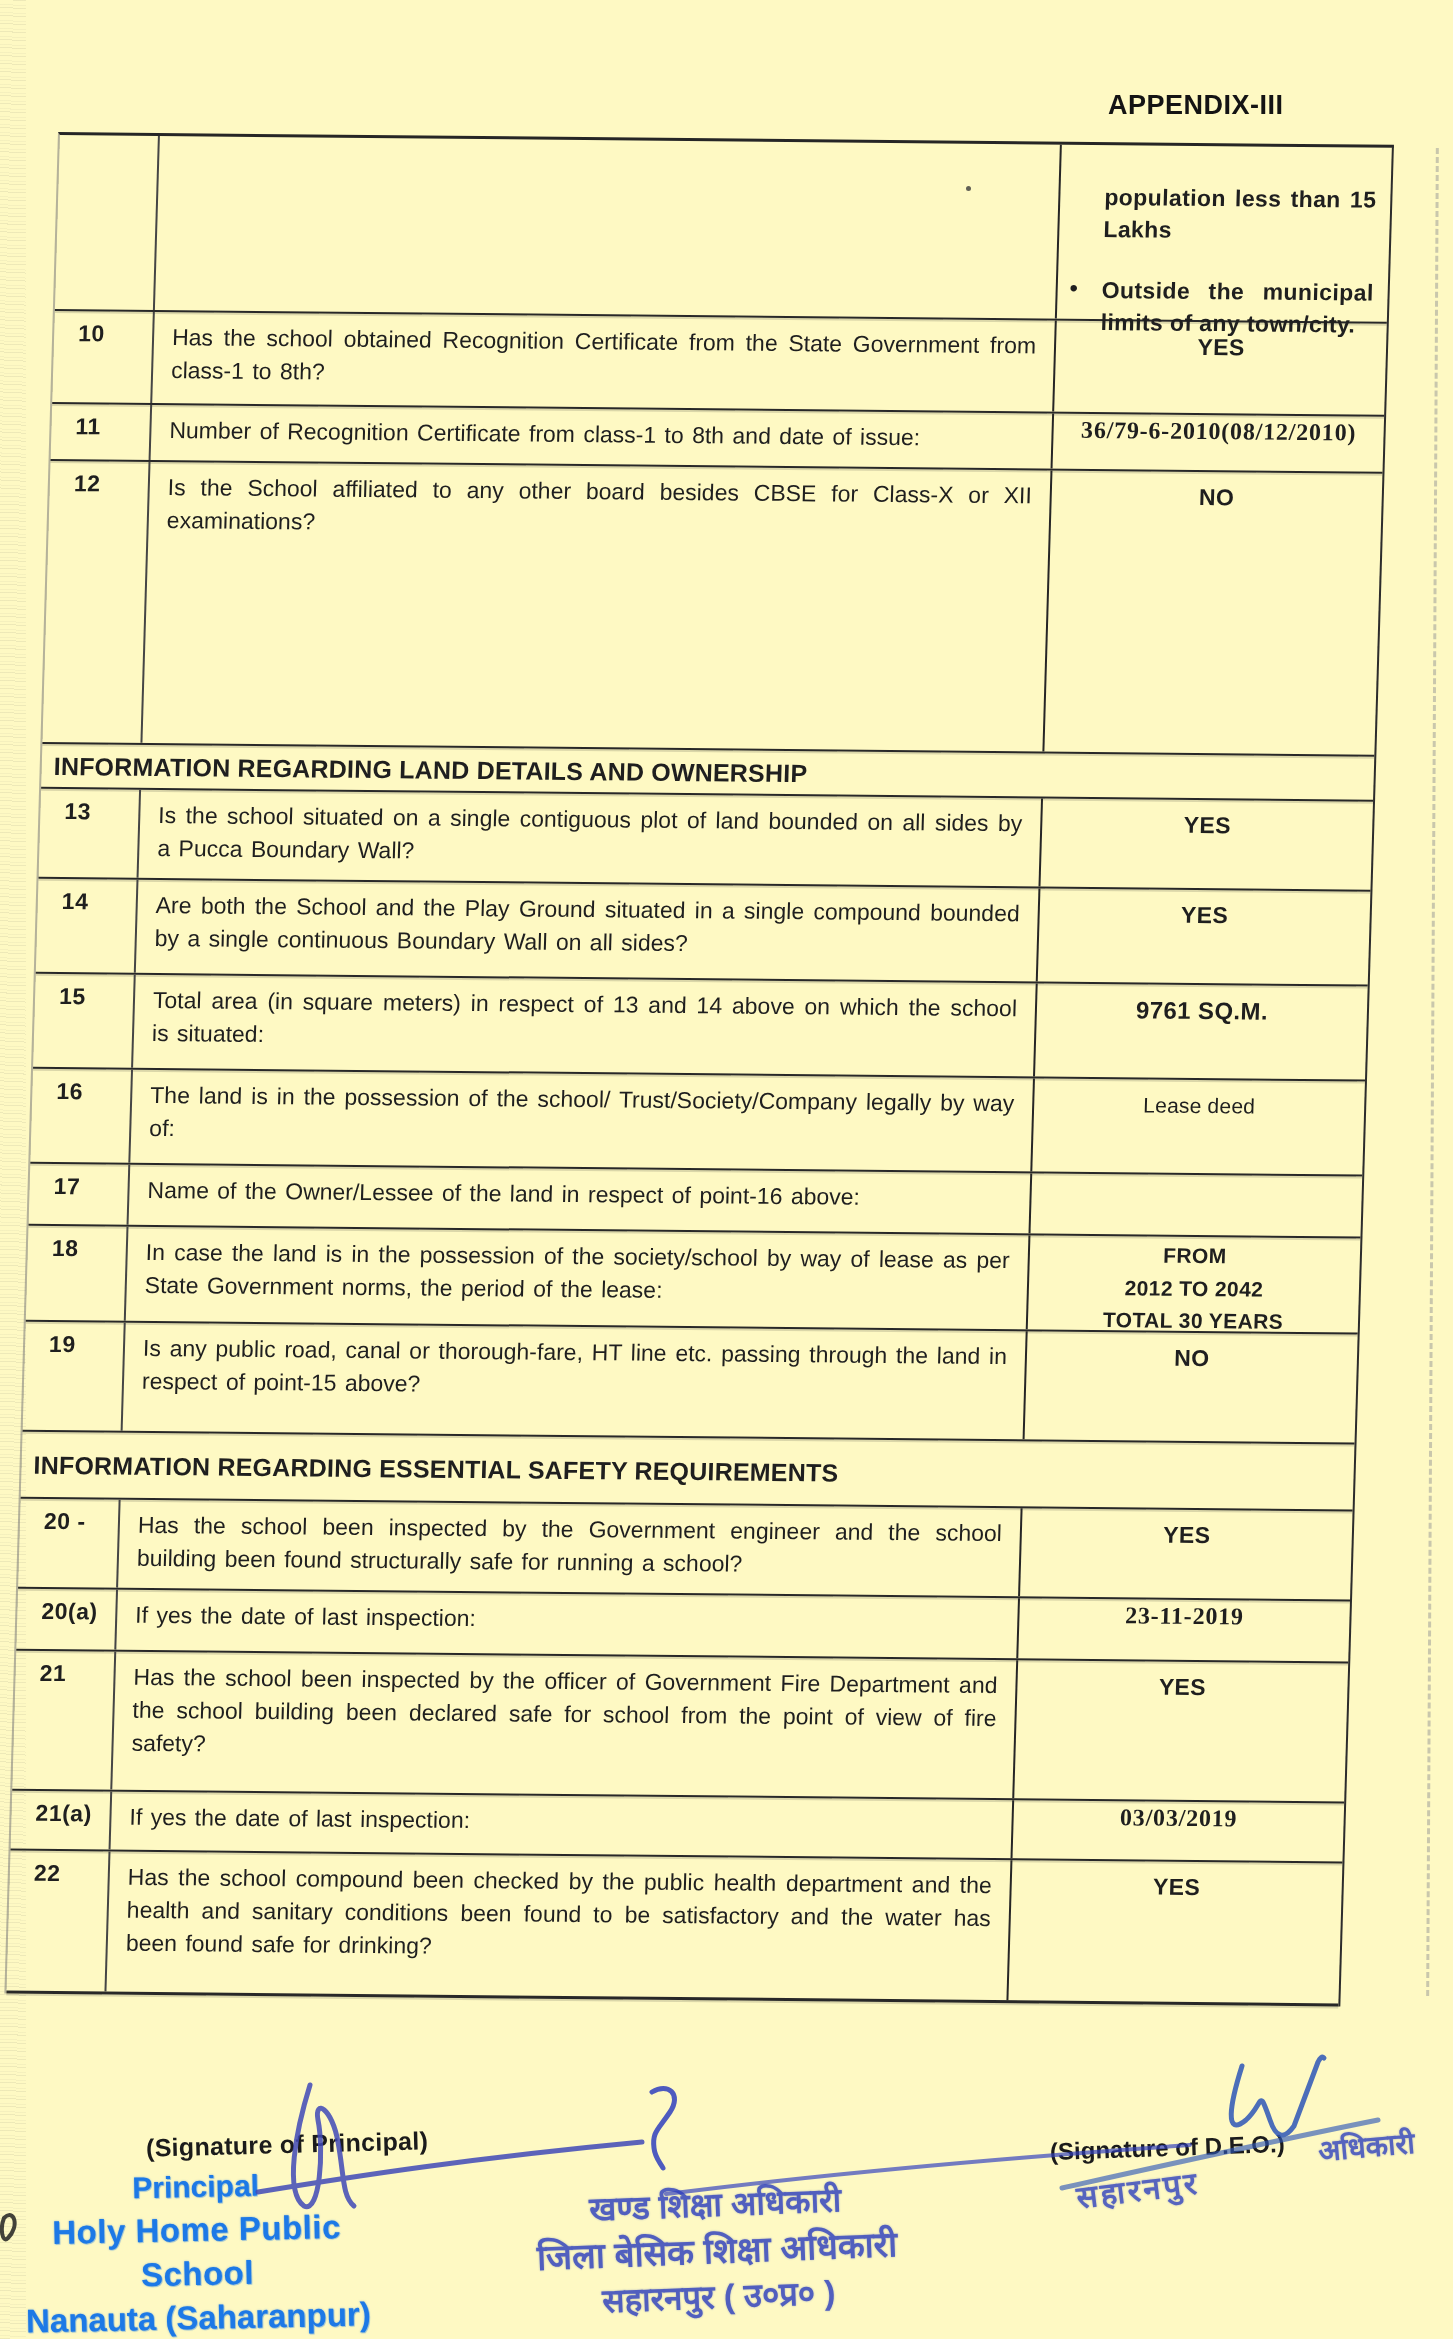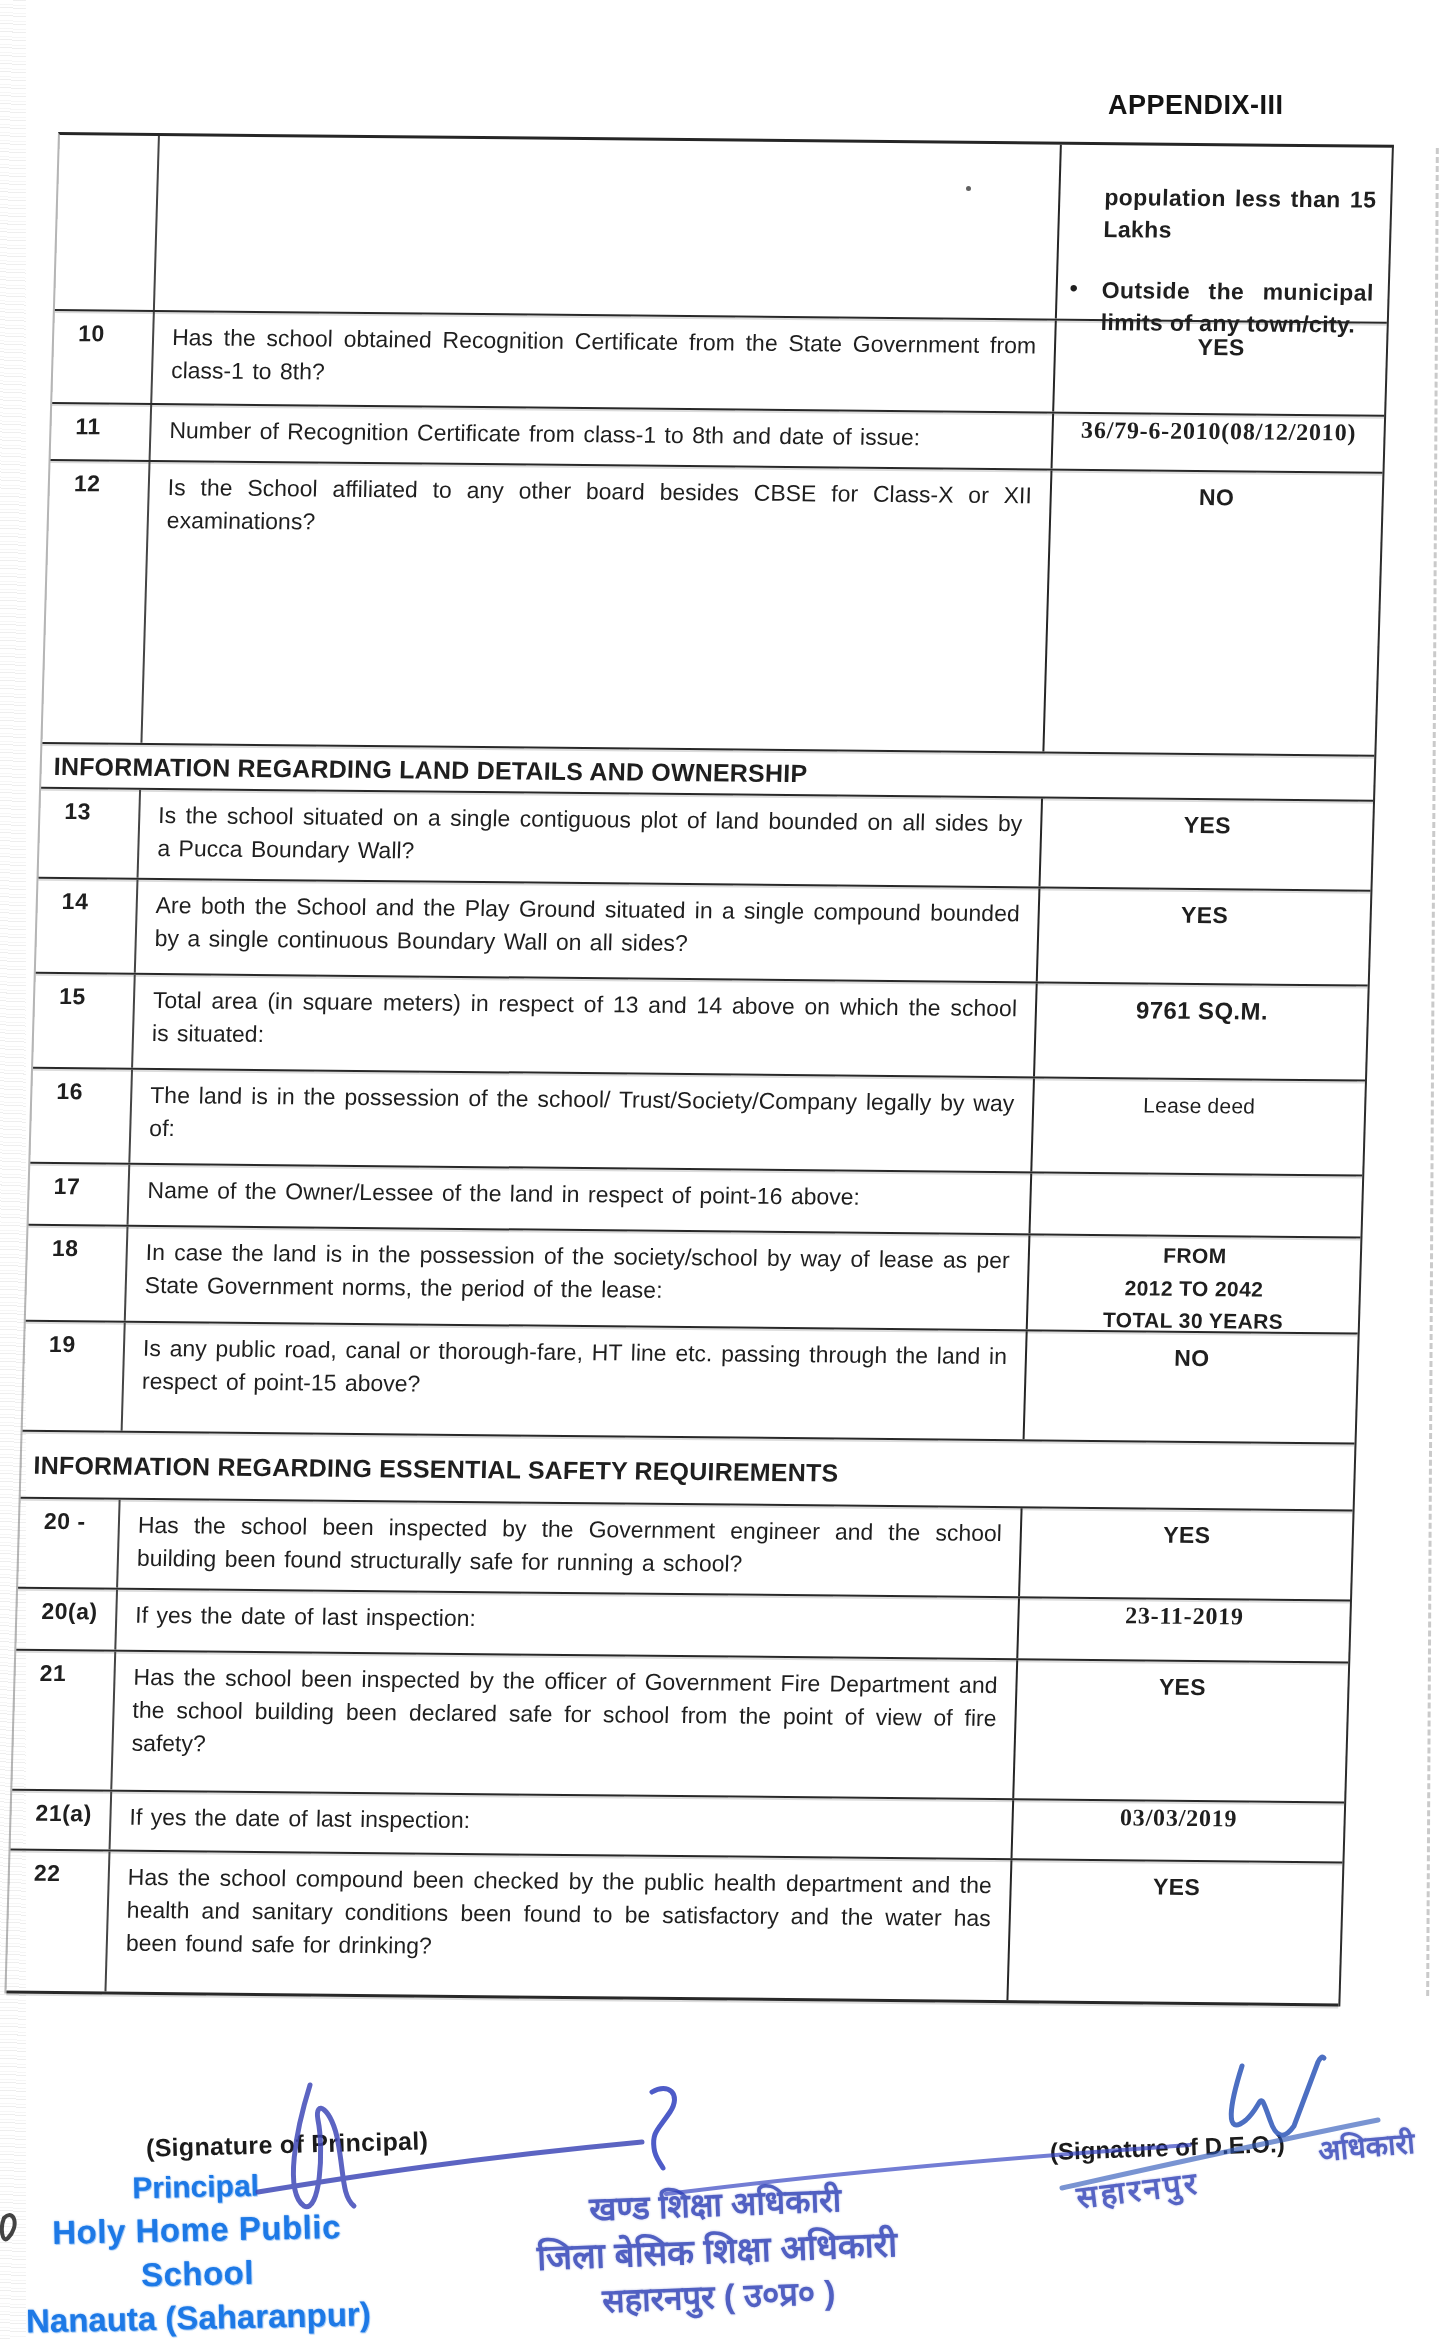--- a/index.html
+++ b/index.html
@@ -1,16 +1,16 @@
 <!DOCTYPE html>
 <html><head>
 <meta charset="utf-8">
 <style>
   html,body{margin:0;padding:0;background:#e8e8e6;}
-  .page{position:relative;width:1453px;height:2339px;background:#ffffff;overflow:hidden;
+  .page{position:relative;width:1453px;height:2339px;background:#fef9c3;overflow:hidden;
         font-family:"Liberation Sans","DejaVu Sans",sans-serif;color:#1f1f1f;}
   .noise{position:absolute;left:0;top:0;width:26px;height:100%;opacity:.45;
          background:repeating-linear-gradient(3deg, rgba(70,70,70,.20) 0 1px, transparent 1px 3px,
                     rgba(110,110,110,.14) 3px 4px, transparent 4px 8px);}
   .title{position:absolute;left:1108px;top:90px;font-size:27px;font-weight:700;letter-spacing:.5px;color:#141414;}
   .tbl{position:absolute;left:58px;top:132px;width:1332px;
        transform:rotate(.55deg) skewX(-1.1deg);transform-origin:0 0;
        border-top:3px solid #262626;border-right:2px solid #2c2c2c;border-left:2px solid rgba(120,120,120,.55);}
   .row{display:flex;box-sizing:border-box;border-bottom:2px solid #282828;box-shadow:0 2px 0 rgba(40,40,40,.16);}
   .cell{box-sizing:border-box;}

